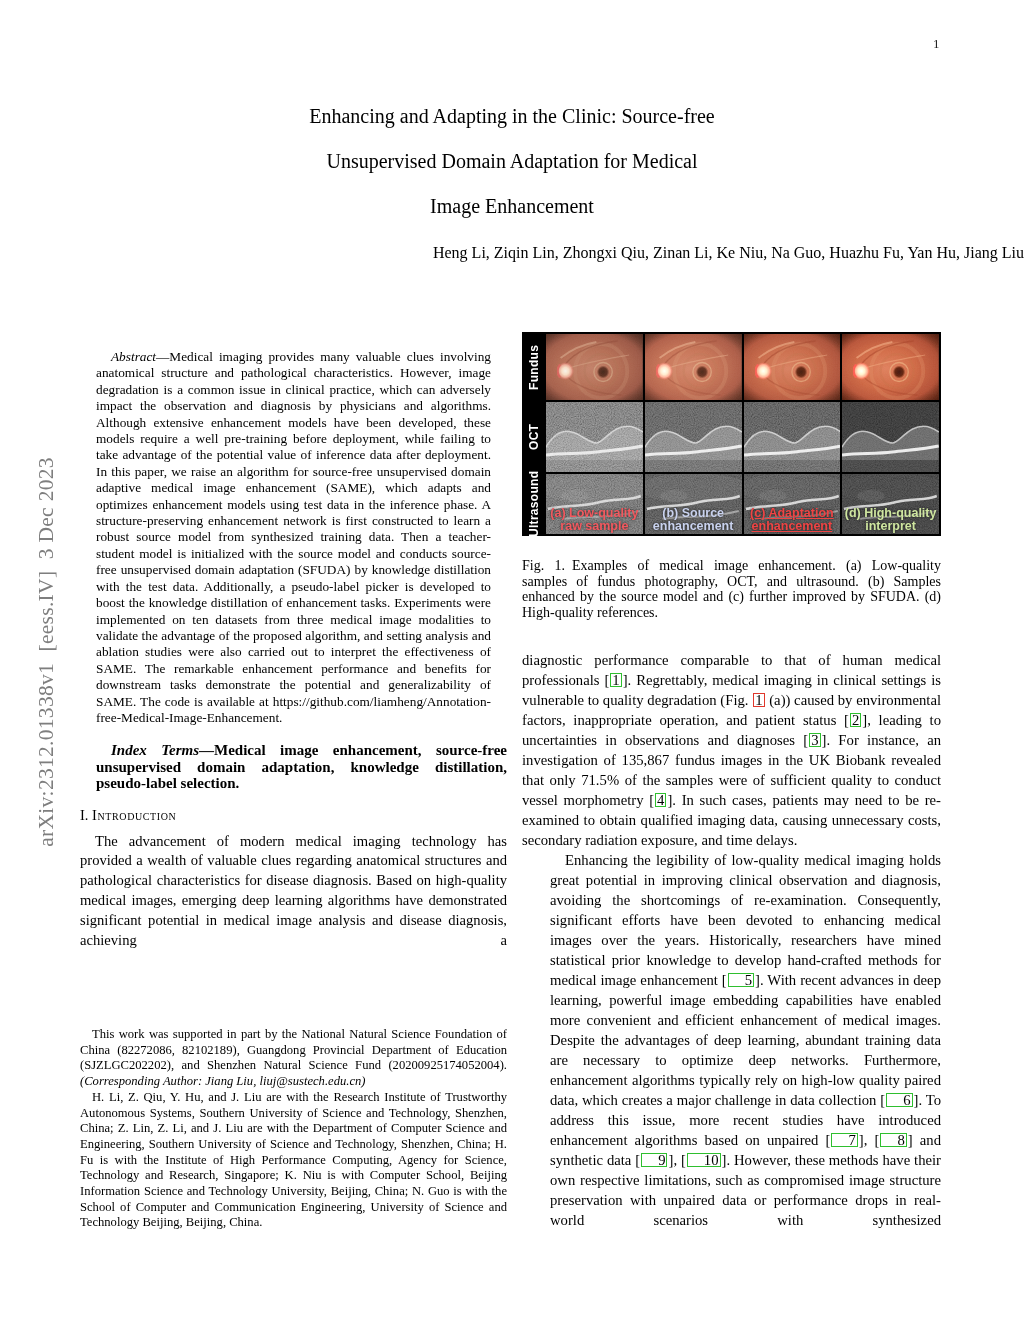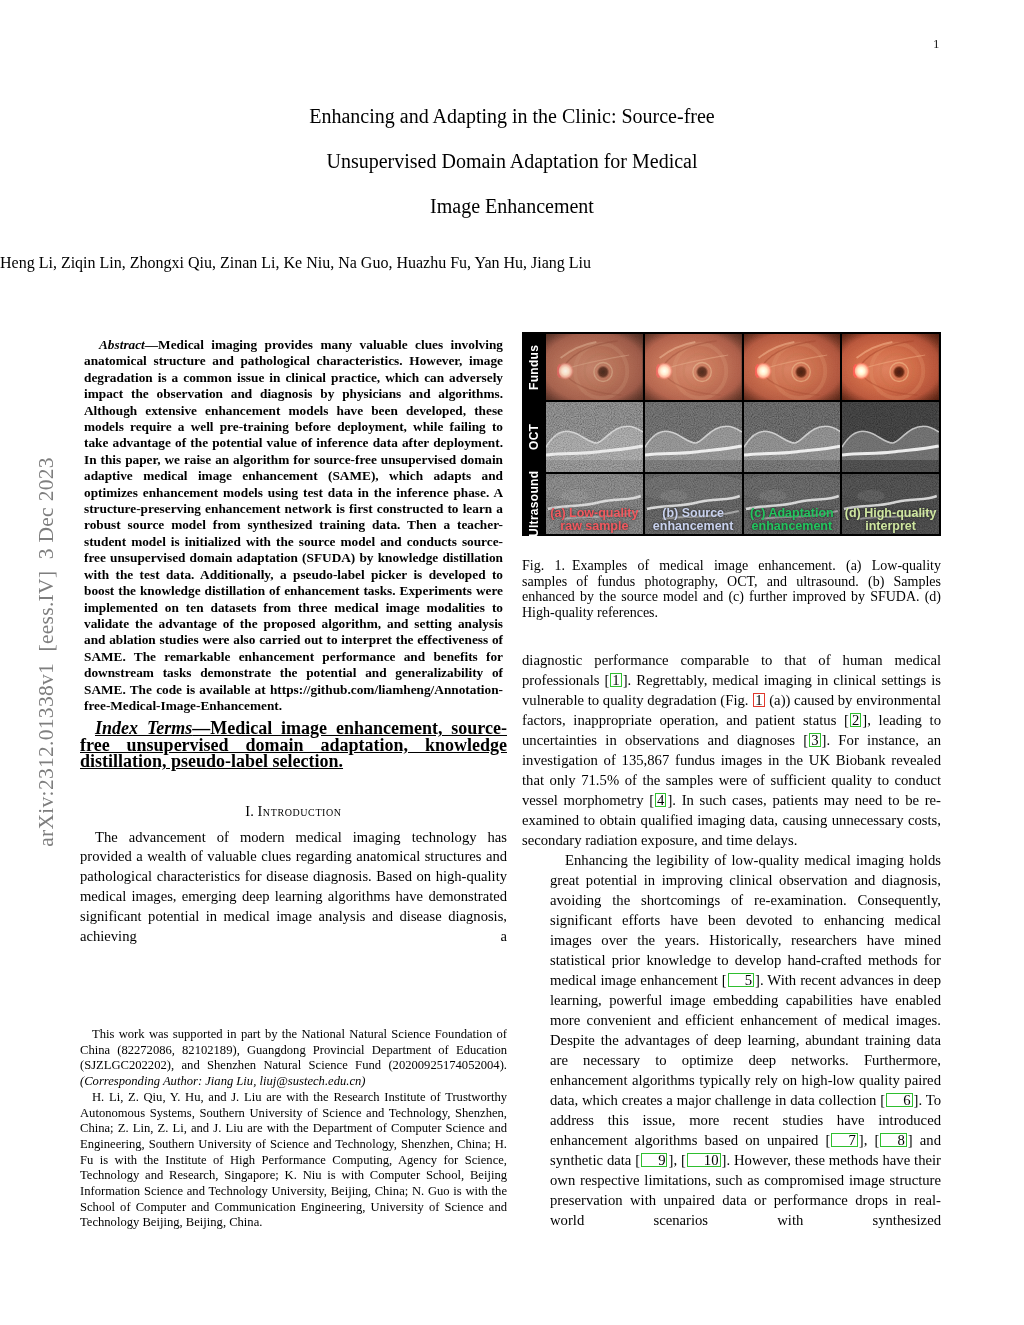--- a/index.html
+++ b/index.html
@@ -6,29 +6,29 @@
   body{
     width:1024px;height:1325px;position:relative;background:#ffffff;color:#000;
     font-family:"Liberation Serif",serif;overflow:hidden;
   }
   .pagenum{position:absolute;top:36px;left:933px;font-size:13px;color:#222;}
   .sidebar{
     position:absolute;left:46px;top:652px;transform:translate(-50%,-50%) rotate(-90deg);
     white-space:pre;color:#7e7e7e;font-size:21.5px;letter-spacing:.3px;
   }
   .title{position:absolute;top:94px;left:0;width:100%;text-align:center;font-size:20px;line-height:45px;}
-  .authors{position:absolute;top:254px;left:0;width:100%;text-align:left;font-size:16px;}
+  .authors{position:absolute;top:244px;left:0;width:100%;text-align:right;font-size:16px;}
 
   .colL{position:absolute;left:80px;top:333px;width:427px;}
   .colR{position:absolute;left:522px;top:332px;width:419px;}
 
-  .abstract{font-weight:bold;font-size:13.3px;line-height:16.4px;text-align:justify;margin:4px;text-indent:15px;hyphens:auto;}
+  .abstract{font-weight:normal;font-size:13.3px;line-height:16.4px;text-align:justify;margin:16px;text-indent:15px;hyphens:auto;}
   .ital{font-style:italic;}
-  .idxterms{font-weight:bold;font-size:18px;line-height:16.4px;text-align:justify;margin:6px 0 0 0;text-indent:15px;hyphens:auto;text-decoration:underline;}
-  .sechead{margin-top:33px;text-align:center;font-size:14.5px;}
+  .idxterms{font-weight:bold;font-size:15px;line-height:16.4px;text-align:justify;margin:6px 0 0 16px;text-indent:15px;hyphens:auto;}
+  .sechead{margin-top:15px;text-align:left;font-size:14.5px;}
   .smallcaps{font-variant:small-caps;letter-spacing:.6px;}
   .intro{margin:8px 0 0 0;font-size:14.6px;line-height:19.8px;text-align:justify;text-align-last:justify;text-indent:15px;hyphens:auto;}
   .footnotes{position:absolute;top:694px;left:0;width:100%;font-size:12.6px;line-height:15.7px;text-align:justify;hyphens:auto;}
   .footnotes p{margin:0;text-indent:12px;}
 
   
   .fig1{position:absolute;top:0;left:0;width:419px;}
   .fig-grid{display:grid;grid-template-columns:20px repeat(4,1fr);grid-template-rows:66px 70px 60px;gap:2px;background:#000;padding:2px;}
   .rlabel{color:#fff;font-family:"Liberation Sans",sans-serif;font-weight:bold;font-size:12px;
     display:flex;align-items:center;justify-content:center;writing-mode:vertical-rl;transform:rotate(180deg);letter-spacing:.3px;}
@@ -246,21 +246,21 @@
           </svg>
         <div class="clabel" style="color: rgb(201, 210, 238);"><span>(b) Source</span><br><span>enhancement</span></div>
       </div>
       <div class="cell col-c row-u">
         <svg class="art" viewBox="0 0 100 60" preserveAspectRatio="none">
             <use href="#g-us"></use>
           </svg>
         <svg class="noise" viewBox="0 0 100 60" preserveAspectRatio="none">
             <rect width="100" height="60" filter="url(#f-noise)"></rect>
           </svg>
-        <div class="clabel" style="color: #22c55e;"><span>(c) Adaptation</span><br><span>enhancement</span></div>
+        <div class="clabel" style="color: #ef4444; text-decoration: underline;"><span>(c) Adaptation</span><br><span>enhancement</span></div>
       </div>
       <div class="cell col-d row-u">
         <svg class="art" viewBox="0 0 100 60" preserveAspectRatio="none">
             <use href="#g-us"></use>
           </svg>
         <svg class="noise" viewBox="0 0 100 60" preserveAspectRatio="none">
             <rect width="100" height="60" filter="url(#f-noise)"></rect>
           </svg>
         <div class="clabel" style="color: rgb(207, 230, 160); margin-top: 34px;"><span>(d) High-quality</span><br><span>interpret</span></div>
       </div>

